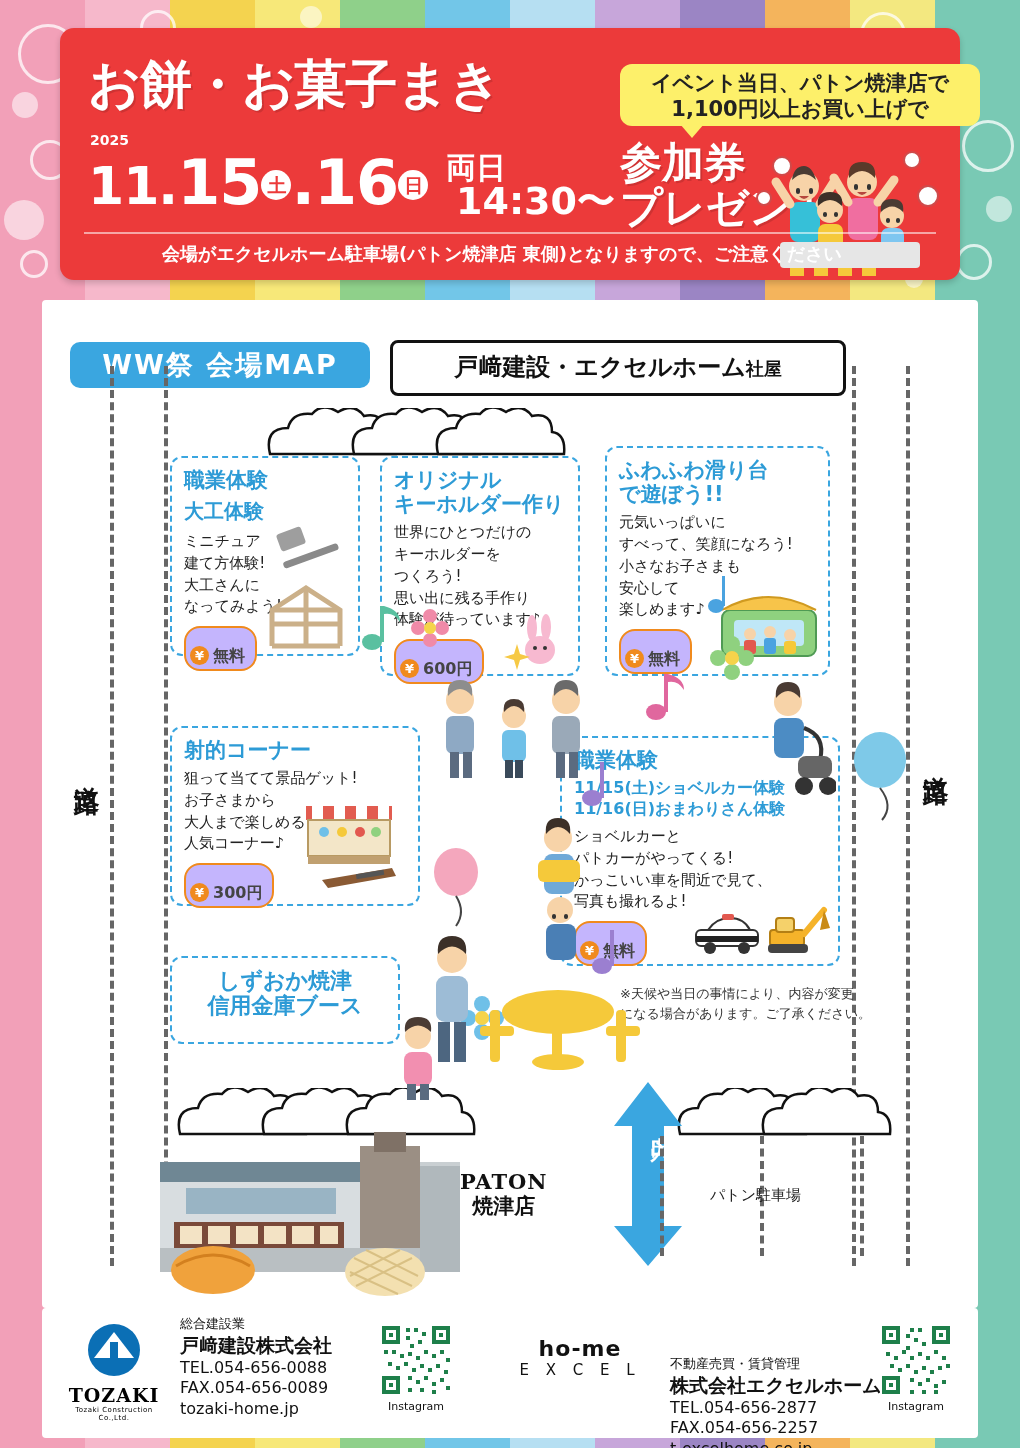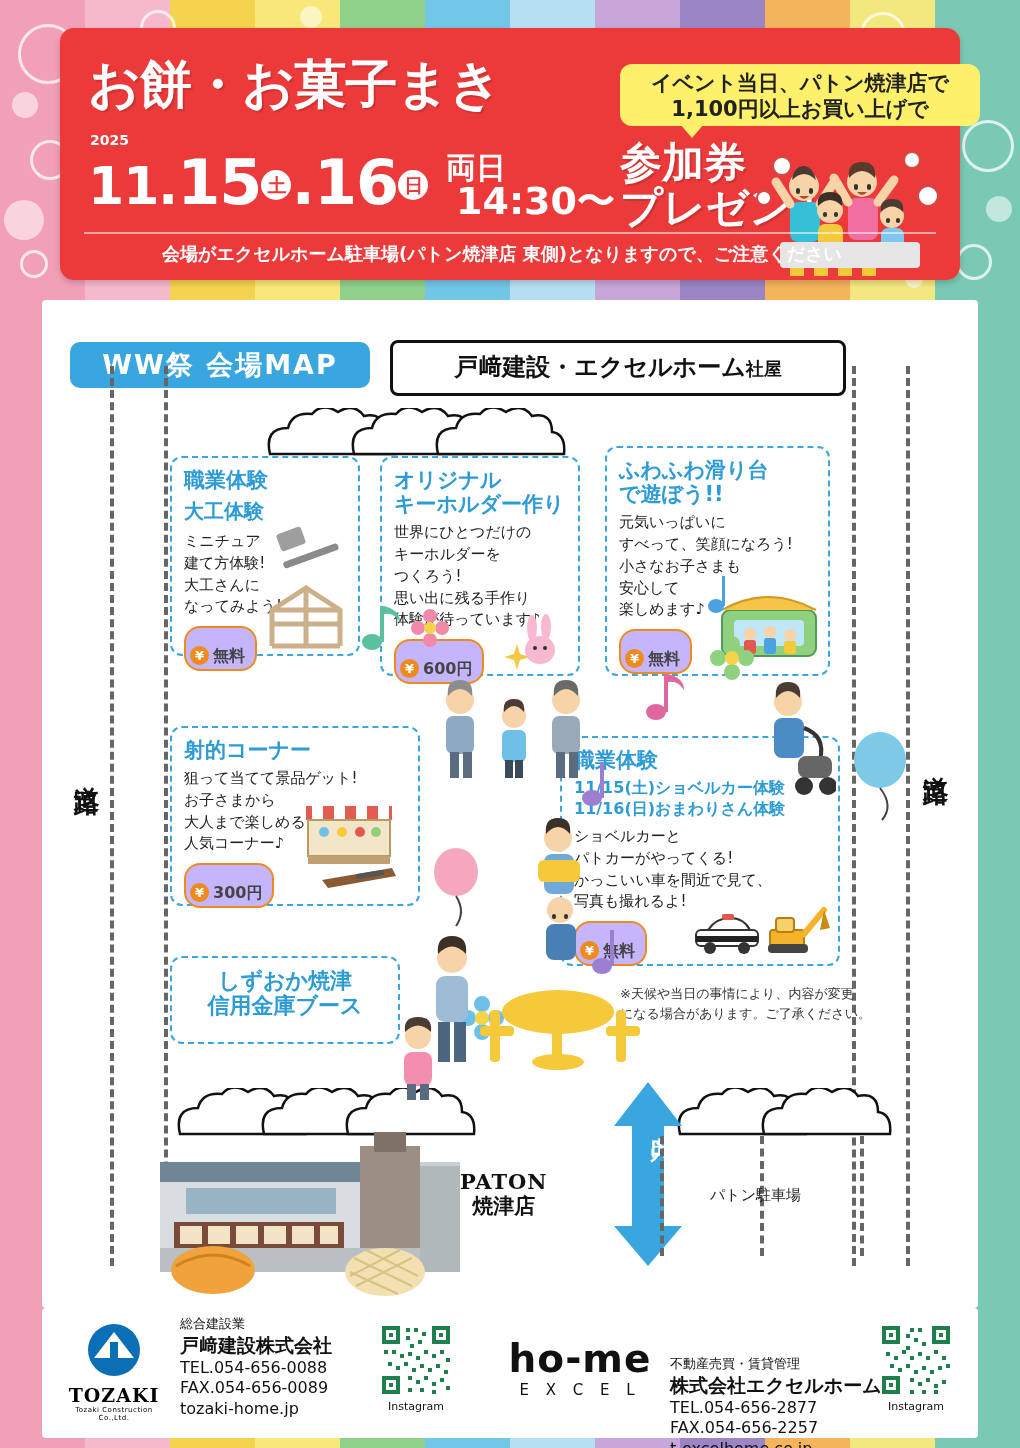--- a/index.html
+++ b/index.html
@@ -125,21 +125,21 @@
   .cloud{position:absolute;}
 
   
   .footer{position:absolute;left:60px;bottom:22px;width:900px;height:120px;z-index:7;display:flex;align-items:center;}
   .f-col{position:absolute;font-size:16px;color:#111;line-height:1.3;}
   .f-small{font-size:13px;}
   .f-name{font-weight:bold;font-size:19px;}
   .qr{position:absolute;width:72px;height:72px;background:#fff;}
   .qr-cap{position:absolute;font-size:11px;color:#111;text-align:center;width:72px;}
   .homeexcel{position:absolute;text-align:center;color:#111;}
-  .homeexcel .l1{font-size:39px;font-weight:bold;letter-spacing:1px;}
+  .homeexcel .l1{font-size:22px;font-weight:bold;letter-spacing:1px;}
   .homeexcel .l2{font-size:15px;letter-spacing:6px;}
   .tozaki-logo{position:absolute;text-align:center;}
 </style>
 </head>
 <body>
 
 <div class="stripes">
   <div style="background:#f2a0b8"></div>
   <div style="background:#f6b8cb"></div>
   <div style="background:#f4d34f"></div>

